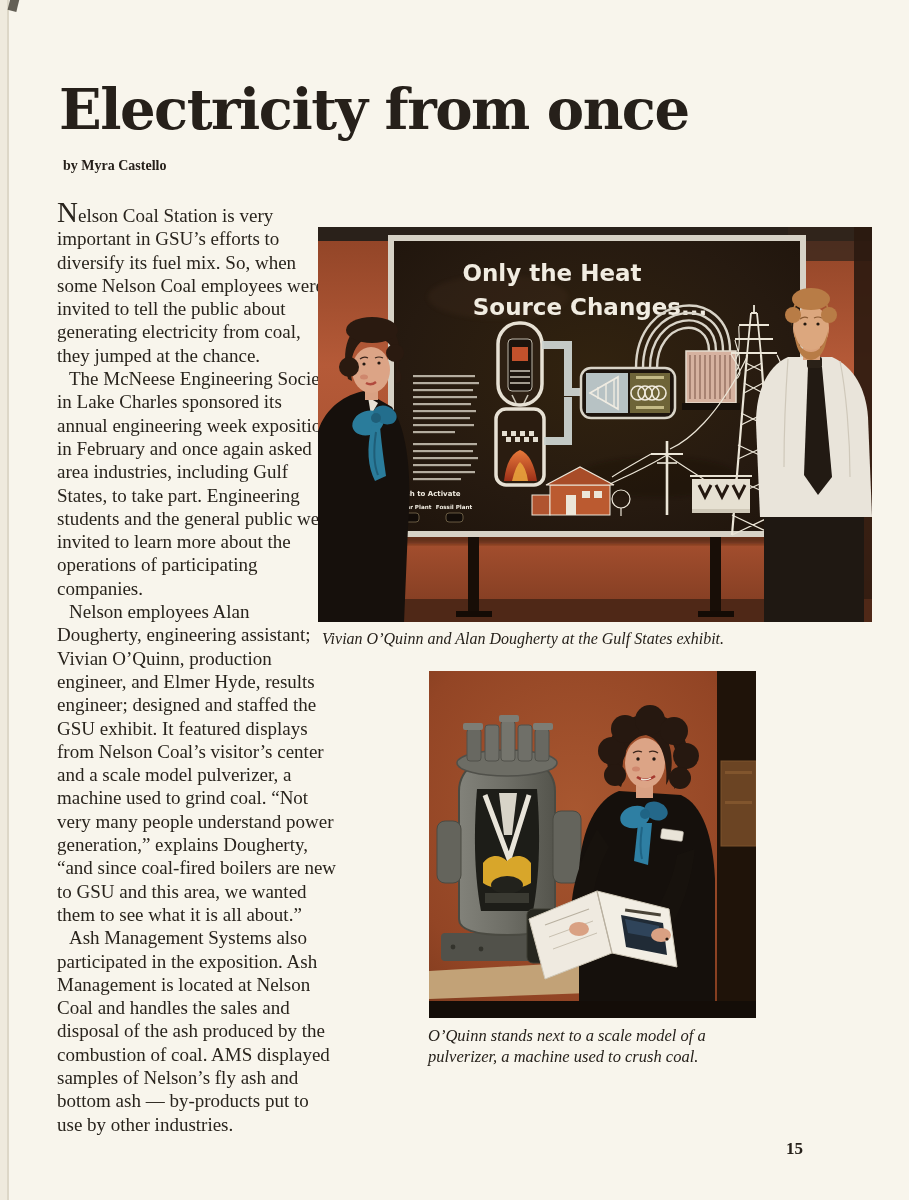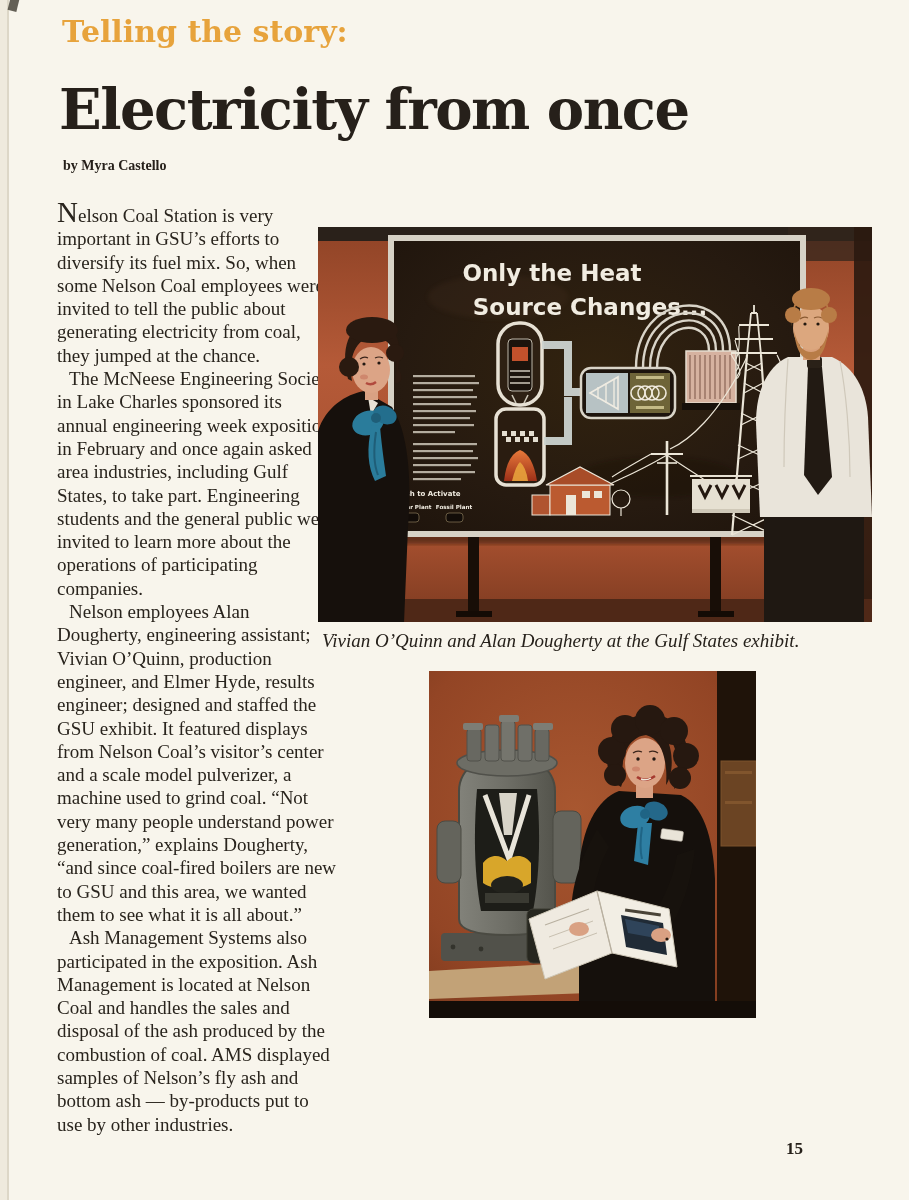--- a/index.html
+++ b/index.html
@@ -14,37 +14,36 @@
   .headline{position:absolute;left:59px;top:76px;font-family:"DejaVu Serif",serif;font-weight:bold;
             font-size:56px;letter-spacing:-1.5px;color:#26201a;}
   .byline{position:absolute;left:63px;top:158px;font-weight:bold;font-size:14px;color:#26201a;}
   .article{position:absolute;left:57px;top:203px;width:280px;font-size:19px;line-height:23.3px;
            color:#29241d;text-align:left;}
   .article p{margin:0;}
   .article p.indent{text-indent:12px;}
   .dropcap{font-size:29px;line-height:18px;}
   .photo1{position:absolute;left:318px;top:227px;width:554px;height:282px;}
   .photo2{position:absolute;left:429px;top:671px;width:327px;height:347px;}
-  .caption1{position:absolute;left:322px;top:630px;width:552px;font-style:italic;font-size:19px;color:#26211b;}
+  .caption1{position:absolute;left:322px;top:630px;width:552px;font-style:italic;font-size:16px;color:#26211b;}
   .caption2{position:absolute;left:428px;top:1026px;width:316px;font-style:italic;font-size:16.5px;
             line-height:20.5px;color:#26211b;}
   .page-number{position:absolute;left:786px;top:1139px;font-weight:bold;font-size:17px;color:#26201a;}
   svg{display:block;}
   .btxt{font-family:"DejaVu Sans",sans-serif;font-weight:bold;fill:#f1ece1;}
 </style>
 </head>
 <body>
 
 <div class="page">
 
   <div class="scan-edge"></div>
   <div class="scan-line"></div>
   <div class="corner-mark"></div>
 
-  <div class="kicker">Telling the story:</div>
   <div class="headline">Electricity from once</div>
   <div class="byline">by Myra Castello</div>
 
   <div class="article">
     <p><span class="dropcap">N</span><span>elson Coal Station is very important in GSU’s efforts to diversify its fuel mix. So, when some Nelson Coal employees were invited to tell the public about generating electricity from coal, they jumped at the chance.</span></p>
     <p class="indent">The McNeese Engineering Society in Lake Charles sponsored its annual engineering week exposition in February and once again asked area industries, including Gulf States, to take part. Engineering students and the general public were invited to learn more about the operations of participating companies.</p>
     <p class="indent">Nelson employees Alan Dougherty, engineering assistant; Vivian O’Quinn, production engineer, and Elmer Hyde, results engineer; designed and staffed the GSU exhibit. It featured displays from Nelson Coal’s visitor’s center and a scale model pulverizer, a machine used to grind coal. “Not very many people understand power generation,” explains Dougherty, “and since coal-fired boilers are new to GSU and this area, we wanted them to see what it is all about.”</p>
     <p class="indent">Ash Management Systems also participated in the exposition. Ash Management is located at Nelson Coal and handles the sales and disposal of the ash produced by the combustion of coal. AMS displayed samples of Nelson’s fly ash and bottom ash — by-products put to use by other industries.</p>
   </div>
 
@@ -388,15 +387,16 @@
       <line x1="124" y1="278" x2="168" y2="262" stroke="#c8c0b0" stroke-width="1"></line>
       <ellipse cx="150" cy="258" rx="10" ry="7" fill="#d9a183"></ellipse>
       <ellipse cx="232" cy="264" rx="10" ry="7" fill="#d9a183"></ellipse>
       <circle cx="238" cy="268" r="1.6" fill="#23180f"></circle>
     </g>
 
     <rect x="0" y="330" width="327" height="17" fill="#140d08"></rect>
   </svg>
   </div>
 
+  <div class="caption2">O’Quinn stands next to a scale model of a pulverizer, a machine used to crush coal.</div>
 
   <div class="page-number">15</div>
 </div>
 
 </body></html>

